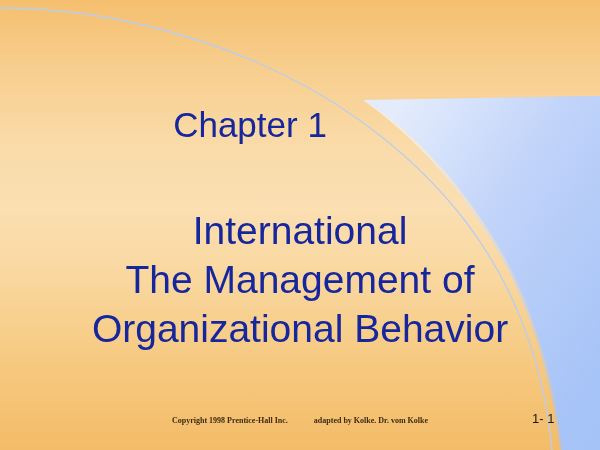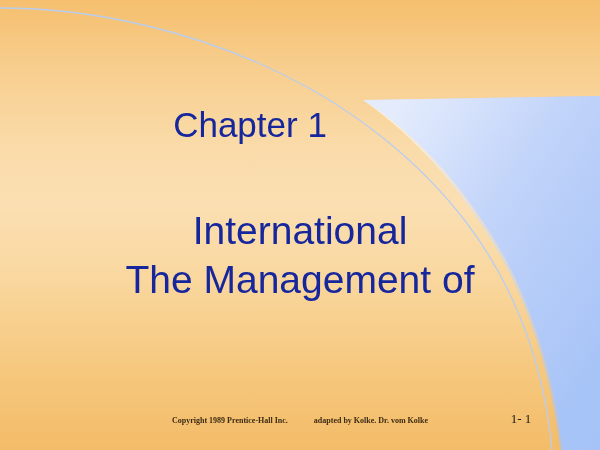--- a/index.html
+++ b/index.html
@@ -81,24 +81,24 @@
     white-space: nowrap;
   }
   .footer-note .gap {
     display: inline-block;
     width: 22px;
   }
 
   .page-number {
     position: absolute;
     top: 411px;
-    left: 504px;
+    left: 532px;
     width: 34px;
-    text-align: center;
-    font-family: Liberation Serif, serif;
+    text-align: left;
+    font-family: Liberation Sans, sans-serif;
     font-size: 13px;
     line-height: 16px;
     color: #1a1a1a;
     white-space: nowrap;
   }
 </style>
 </head>
 <body>
 
 <div id="slide">
@@ -135,24 +135,25 @@
              C 514 285 544 363 552 450" fill="none" stroke="#b9cdf0" stroke-width="1.3"></path>
   </svg>
 
   <div class="content">
 
     <div class="chapter-line">Chapter 1</div>
 
     <div class="slide-title">
       <span class="tl">International</span>
       <span class="tl">The Management of</span>
+      <span class="tl">Organizational Behavior</span>
     </div>
 
     <div class="footer-note">
-      <span>Copyright 1989 Prentice-Hall Inc.</span>
+      <span>Copyright 1998 Prentice-Hall Inc.</span>
       <span class="gap"></span>
       <span>adapted by Kolke. Dr. vom Kolke</span>
     </div>
 
     <div class="page-number">1- 1</div>
 
   </div>
 </div>
 
 </body></html>

